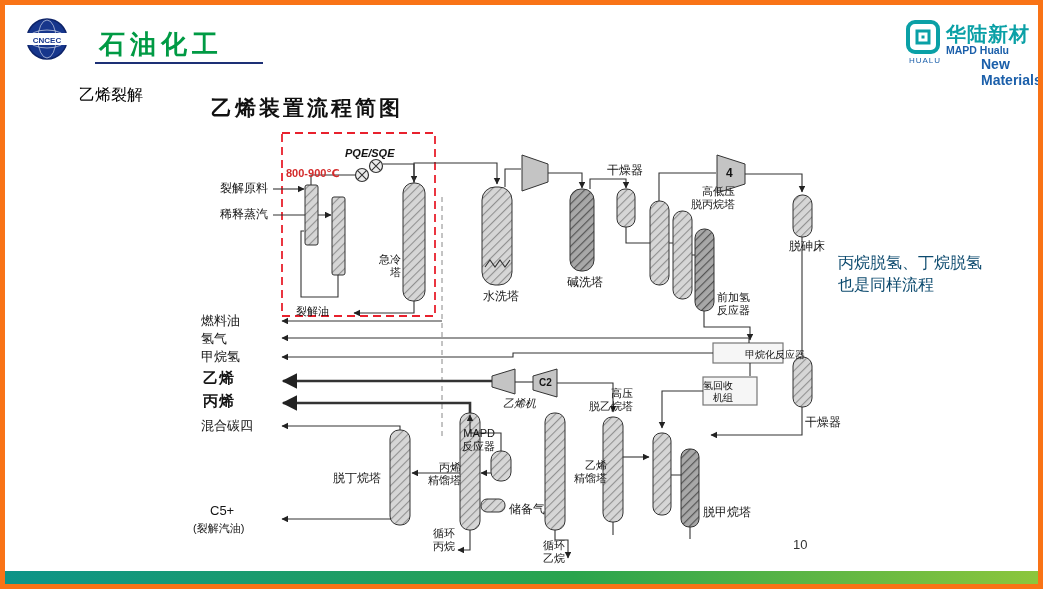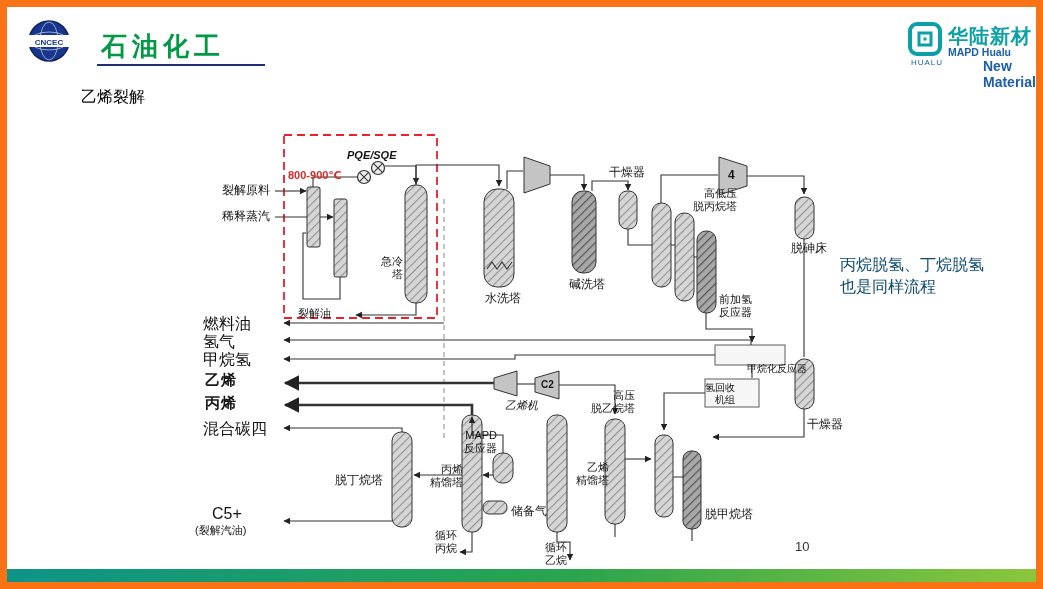--- a/index.html
+++ b/index.html
@@ -1,26 +1,26 @@
 <!DOCTYPE html>
 <html><head>
 <meta charset="utf-8">
 <style>
   *{box-sizing:border-box;margin:0;padding:0}
   html,body{background:#ececec}
   body{font-family:"Liberation Sans","DejaVu Sans",sans-serif}
-  .slide{position:relative;width:1043px;height:589px;background:#fff;border:7px solid #f97316;overflow:hidden}
+  .slide{position:relative;width:1043px;height:589px;background:#fff;border:5px solid #f97316;overflow:hidden}
   .abs{position:absolute}
   .lbl{position:absolute;color:#141414;font-size:12px;line-height:1.18;white-space:nowrap}
   .c{text-align:right}
   .s11{font-size:11px}
   .s10{font-size:10px}
   .b{font-weight:bold}
   .red{color:#d42b2b}
-  .prod{font-size:16px}
+  .prod{font-size:13px}
   .bigprod{font-size:15px;font-weight:bold;letter-spacing:1px}
   .ital{font-style:italic}
   .line2 span{display:block}
   svg.flow{position:absolute;left:0;top:0;width:1043px;height:589px}
   .tw{fill:url(#hatch);stroke:#333;stroke-width:1}
   .twd{fill:url(#hatchD);stroke:#333;stroke-width:1}
   .pl{fill:none;stroke:#333;stroke-width:1.1}
   .plA{fill:none;stroke:#333;stroke-width:1.1;marker-end:url(#arr)}
   .thick{stroke-width:2.6}
   .dash{fill:none;stroke:#888;stroke-width:1;stroke-dasharray:5 4}
@@ -59,20 +59,21 @@
     <rect x="3" y="3" width="30" height="30" rx="7" fill="none" stroke="#0aa0a6" stroke-width="4"></rect>
     <rect x="12" y="12" width="12" height="12" fill="none" stroke="#0aa0a6" stroke-width="3"></rect>
     <rect x="16.5" y="16.5" width="3" height="3" fill="#0aa0a6"></rect>
   </svg>
   <div class="hualu-cap">HUALU</div>
   <div class="hualu-cn">华陆新材</div>
   <div class="hualu-en">MAPD Hualu</div>
   <div class="hualu-en2">New Materials</div>
 
   <div class="section-title">乙烯裂解</div>
+  <div class="diagram-title">乙烯装置流程简图</div>
   <div class="note" style="top:248px">丙烷脱氢、丁烷脱氢</div>
   <div class="note" style="top:270px">也是同样流程</div>
   <div class="page-num">10</div>
 
   <svg class="flow" viewBox="0 0 1043 589">
     <defs>
       <pattern id="hatch" width="6" height="6" patternUnits="userSpaceOnUse" patternTransform="rotate(45)">
         <rect width="6" height="6" fill="#d6d6d6"></rect>
         <line x1="0" y1="0" x2="0" y2="6" stroke="#909090" stroke-width="2.2"></line>
       </pattern>
@@ -191,21 +192,21 @@
   <div class="lbl s11 c line2" style="left:672px;top:180px;width:58px">
     <span>高低压</span>
     <span>脱丙烷塔</span>
   </div>
   <div class="lbl b" style="left:721px;top:161px">4</div>
   <div class="lbl c" style="left:776px;top:234px;width:44px">脱砷床</div>
   <div class="lbl s11 line2" style="left:712px;top:286px">
     <span>前加氢</span>
     <span>反应器</span>
   </div>
-  <div class="lbl s10 c" style="left:708px;top:356px;width:92px">甲烷化反应器</div>
+  <div class="lbl s10 c" style="left:708px;top:344px;width:92px">甲烷化反应器</div>
   <div class="lbl s10 c line2" style="left:698px;top:375px;width:30px">
     <span>氢回收</span>
     <span>机组</span>
   </div>
   <div class="lbl" style="left:800px;top:410px">干燥器</div>
   <div class="lbl s10 b" style="left:534px;top:372px">C2</div>
   <div class="lbl s11 ital" style="left:498px;top:392px">乙烯机</div>
   <div class="lbl s11 c line2" style="left:444px;top:422px;width:46px">
     <span>MAPD</span>
     <span>反应器</span>

